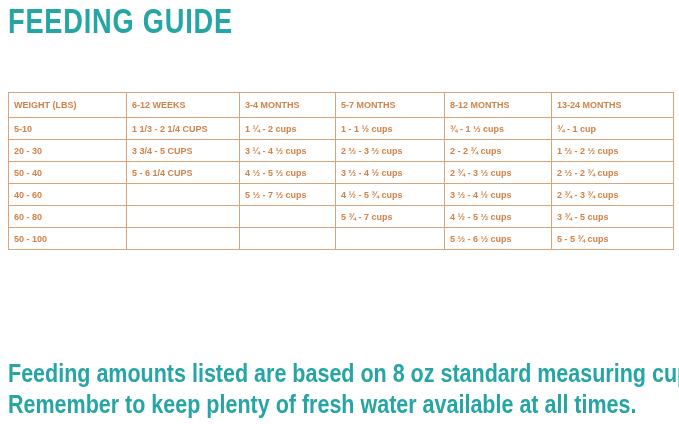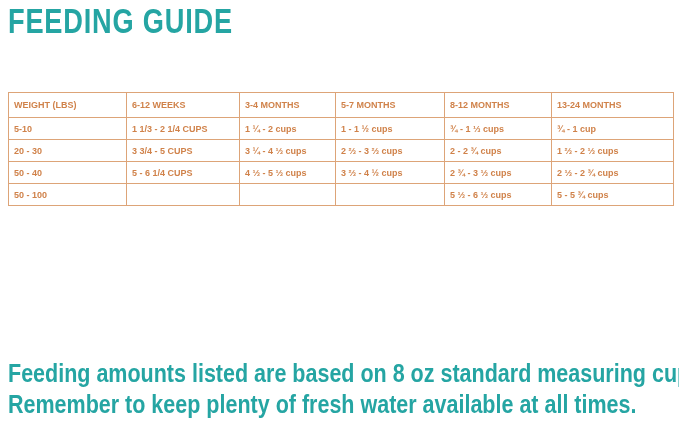--- a/index.html
+++ b/index.html
@@ -112,20 +112,36 @@
         </tr>
         <tr>
           <td>50 - 40</td>
           <td>5 - 6 1/4 CUPS</td>
           <td>4 ⅓ - 5 ⅓ cups</td>
           <td>3 ⅔ - 4 ½ cups</td>
           <td>2 ¾ - 3 ⅓ cups</td>
           <td>2 ⅓ - 2 ¾ cups</td>
         </tr>
         <tr>
+          <td>40 - 60</td>
+          <td></td>
+          <td>5 ⅓ - 7 ⅓ cups</td>
+          <td>4 ½ - 5 ¾ cups</td>
+          <td>3 ⅓ - 4 ½ cups</td>
+          <td>2 ¾ - 3 ¾ cups</td>
+        </tr>
+        <tr>
+          <td>60 - 80</td>
+          <td></td>
+          <td></td>
+          <td>5 ¾ - 7 cups</td>
+          <td>4 ½ - 5 ⅓ cups</td>
+          <td>3 ¾ - 5 cups</td>
+        </tr>
+        <tr>
           <td>50 - 100</td>
           <td></td>
           <td></td>
           <td></td>
           <td>5 ⅓ - 6 ⅓ cups</td>
           <td>5 - 5 ¾ cups</td>
         </tr>
       </tbody>
   </table>
 

